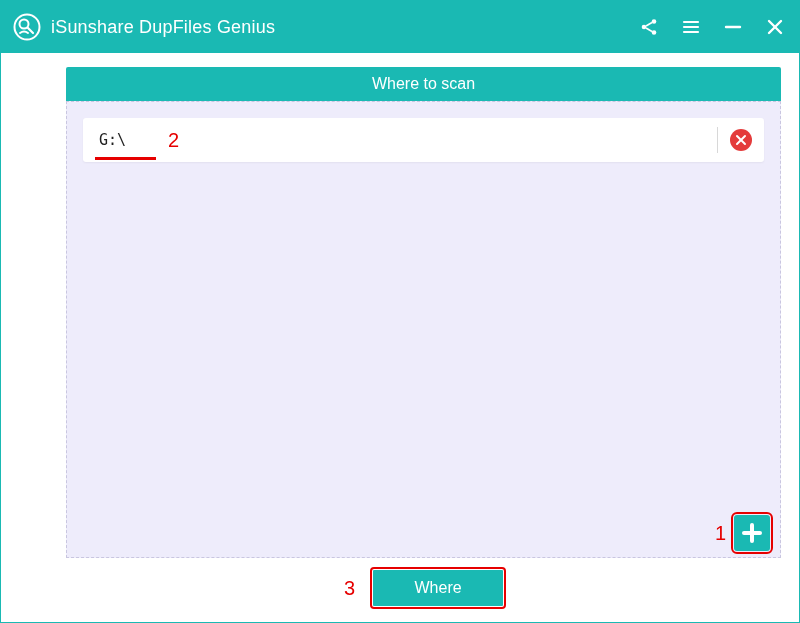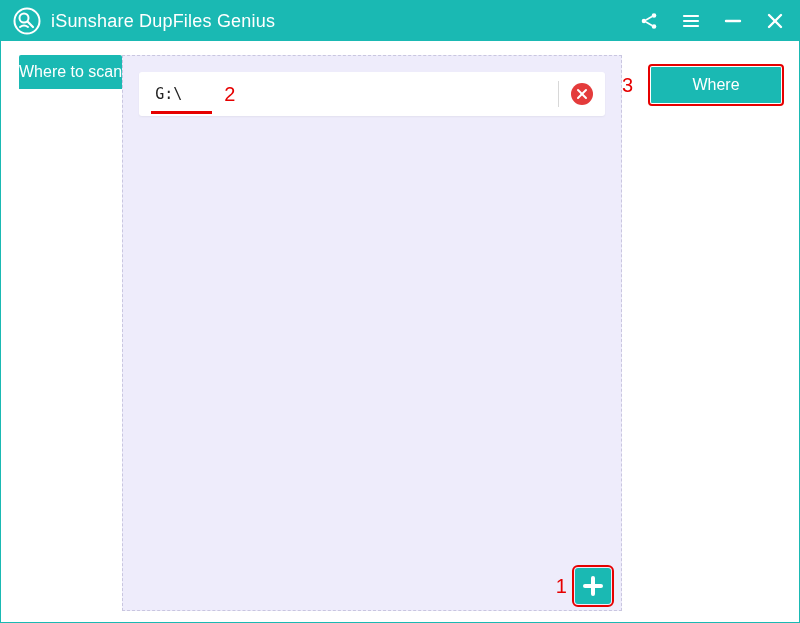--- a/index.html
+++ b/index.html
@@ -12,21 +12,21 @@
   }
   .window {
     width: 800px;
     height: 623px;
     border: 1px solid #1ab9b3;
     background: #ffffff;
     display: flex;
     flex-direction: column;
   }
   .titlebar {
-    height: 40px;
+    height: 52px;
     background: #1ab9b3;
     display: flex;
     align-items: center;
     padding: 0 12px;
     color: #ffffff;
   }
   .logo-wrap { display:flex; align-items:center; gap:10px; }
   .logo {
     width: 28px; height: 28px;
     display:flex; align-items:center; justify-content:center;
@@ -36,22 +36,22 @@
   .title-actions { display:flex; align-items:center; gap:18px; }
   .title-btn {
     width: 24px; height: 24px;
     display:flex; align-items:center; justify-content:center;
     cursor:pointer; color:#ffffff;
   }
   .title-btn svg { display:block; }
 
   .content {
     flex:1;
-    padding: 14px 18px 11px 18px;
-    display:flex; flex-direction:row;
+    padding: 14px 18px 4px 18px;
+    display:flex; flex-direction:column;margin-left:47px;
   }
   .panel-header {
     height: 34px;
     background: #1ab9b3;
     color:#ffffff;
     font-size: 16px;
     display:flex; align-items:center; justify-content:center;
     border-radius: 2px 2px 0 0;
   }
   .panel-body {

